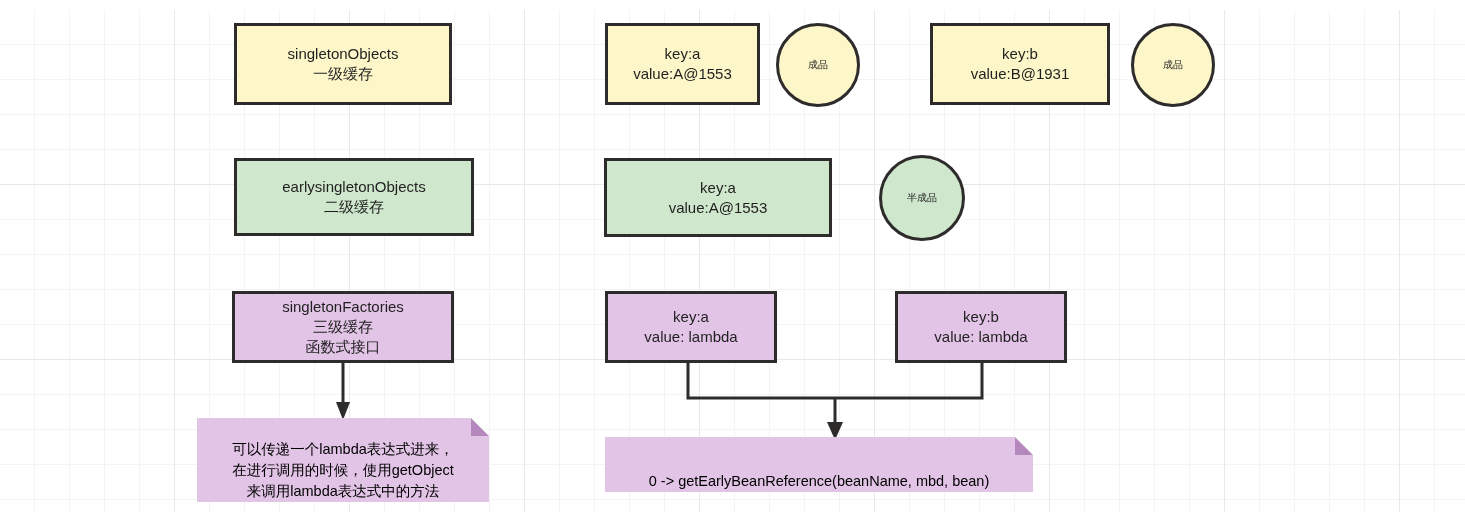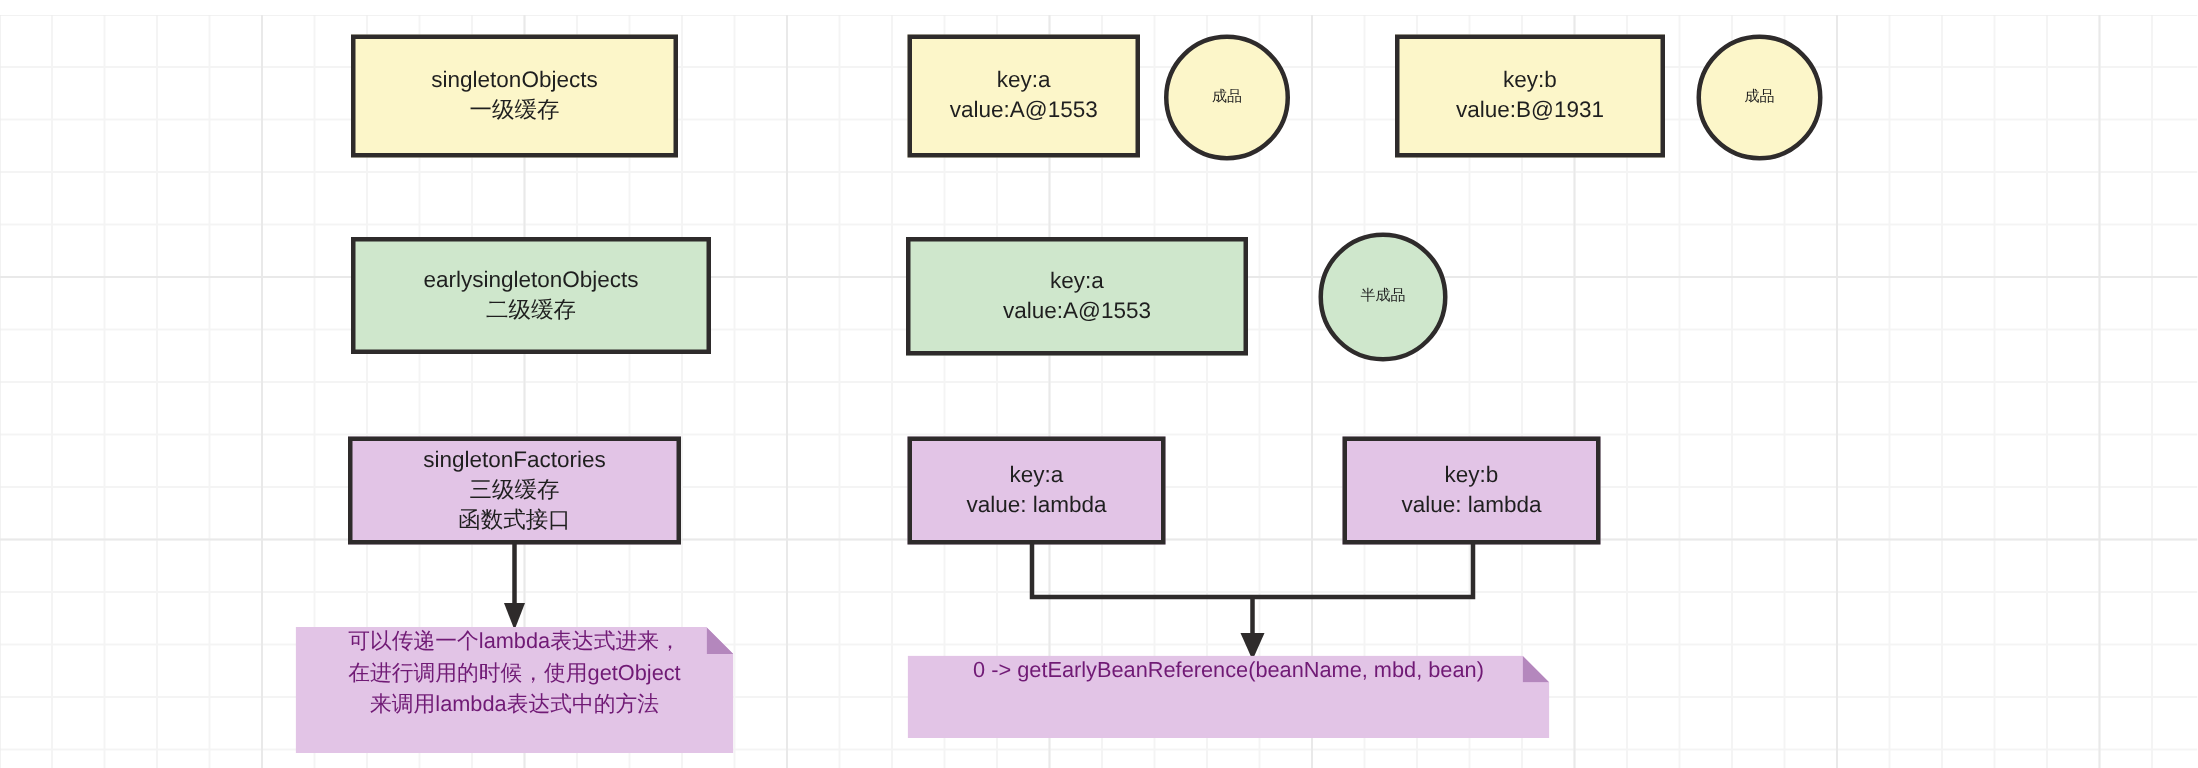--- a/index.html
+++ b/index.html
@@ -54,25 +54,25 @@
   .circle {
     border: 3px solid #2e2b2b;
     border-radius: 50%;
     font-size: 10px;
   }
 
   .note {
     position: absolute;
     box-sizing: border-box;
     background: #e2c4e6;
-    color: #701a75;
+    color: #000000;
     font-size: 14.5px;
     line-height: 1.45;
     display: flex;
-    align-items: flex-start;
+    align-items: flex-end;
     justify-content: center;
     text-align: center;
     white-space: pre-line;
     clip-path: polygon(0 0, calc(100% - 18px) 0, 100% 18px, 100% 100%, 0 100%);
   }
   .note .dogear {
     position: absolute;
     top: 0;
     right: 0;
     width: 18px;

